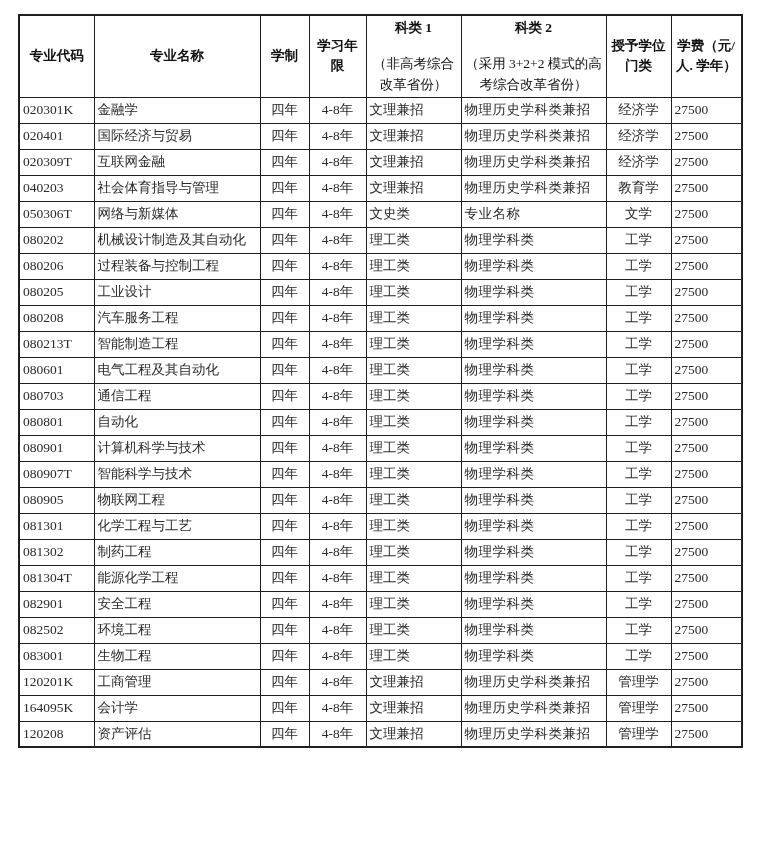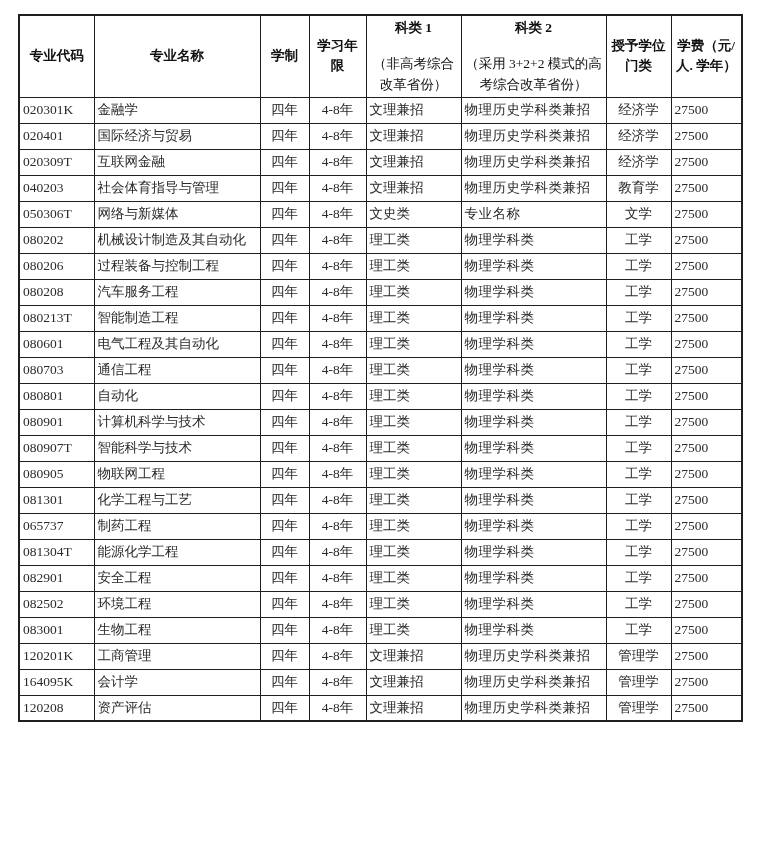--- a/index.html
+++ b/index.html
@@ -171,20 +171,30 @@
           <td class="a-code">080206</td>
           <td class="a-left">过程装备与控制工程</td>
           <td class="a-center">四年</td>
           <td class="a-center">4-8年</td>
           <td class="a-left">理工类</td>
           <td class="a-left cell-cat2">物理学科类</td>
           <td class="a-center">工学</td>
           <td class="a-left">27500</td>
         </tr>
         <tr>
+          <td class="a-code">080205</td>
+          <td class="a-left">工业设计</td>
+          <td class="a-center">四年</td>
+          <td class="a-center">4-8年</td>
+          <td class="a-left">理工类</td>
+          <td class="a-left cell-cat2">物理学科类</td>
+          <td class="a-center">工学</td>
+          <td class="a-left">27500</td>
+        </tr>
+        <tr>
           <td class="a-code">080208</td>
           <td class="a-left">汽车服务工程</td>
           <td class="a-center">四年</td>
           <td class="a-center">4-8年</td>
           <td class="a-left">理工类</td>
           <td class="a-left cell-cat2">物理学科类</td>
           <td class="a-center">工学</td>
           <td class="a-left">27500</td>
         </tr>
         <tr>
@@ -261,21 +271,21 @@
           <td class="a-code">081301</td>
           <td class="a-left">化学工程与工艺</td>
           <td class="a-center">四年</td>
           <td class="a-center">4-8年</td>
           <td class="a-left">理工类</td>
           <td class="a-left cell-cat2">物理学科类</td>
           <td class="a-center">工学</td>
           <td class="a-left">27500</td>
         </tr>
         <tr>
-          <td class="a-code">065737</td>
+          <td class="a-code">081302</td>
           <td class="a-left">制药工程</td>
           <td class="a-center">四年</td>
           <td class="a-center">4-8年</td>
           <td class="a-left">理工类</td>
           <td class="a-left cell-cat2">物理学科类</td>
           <td class="a-center">工学</td>
           <td class="a-left">27500</td>
         </tr>
         <tr>
           <td class="a-code">081304T</td>

